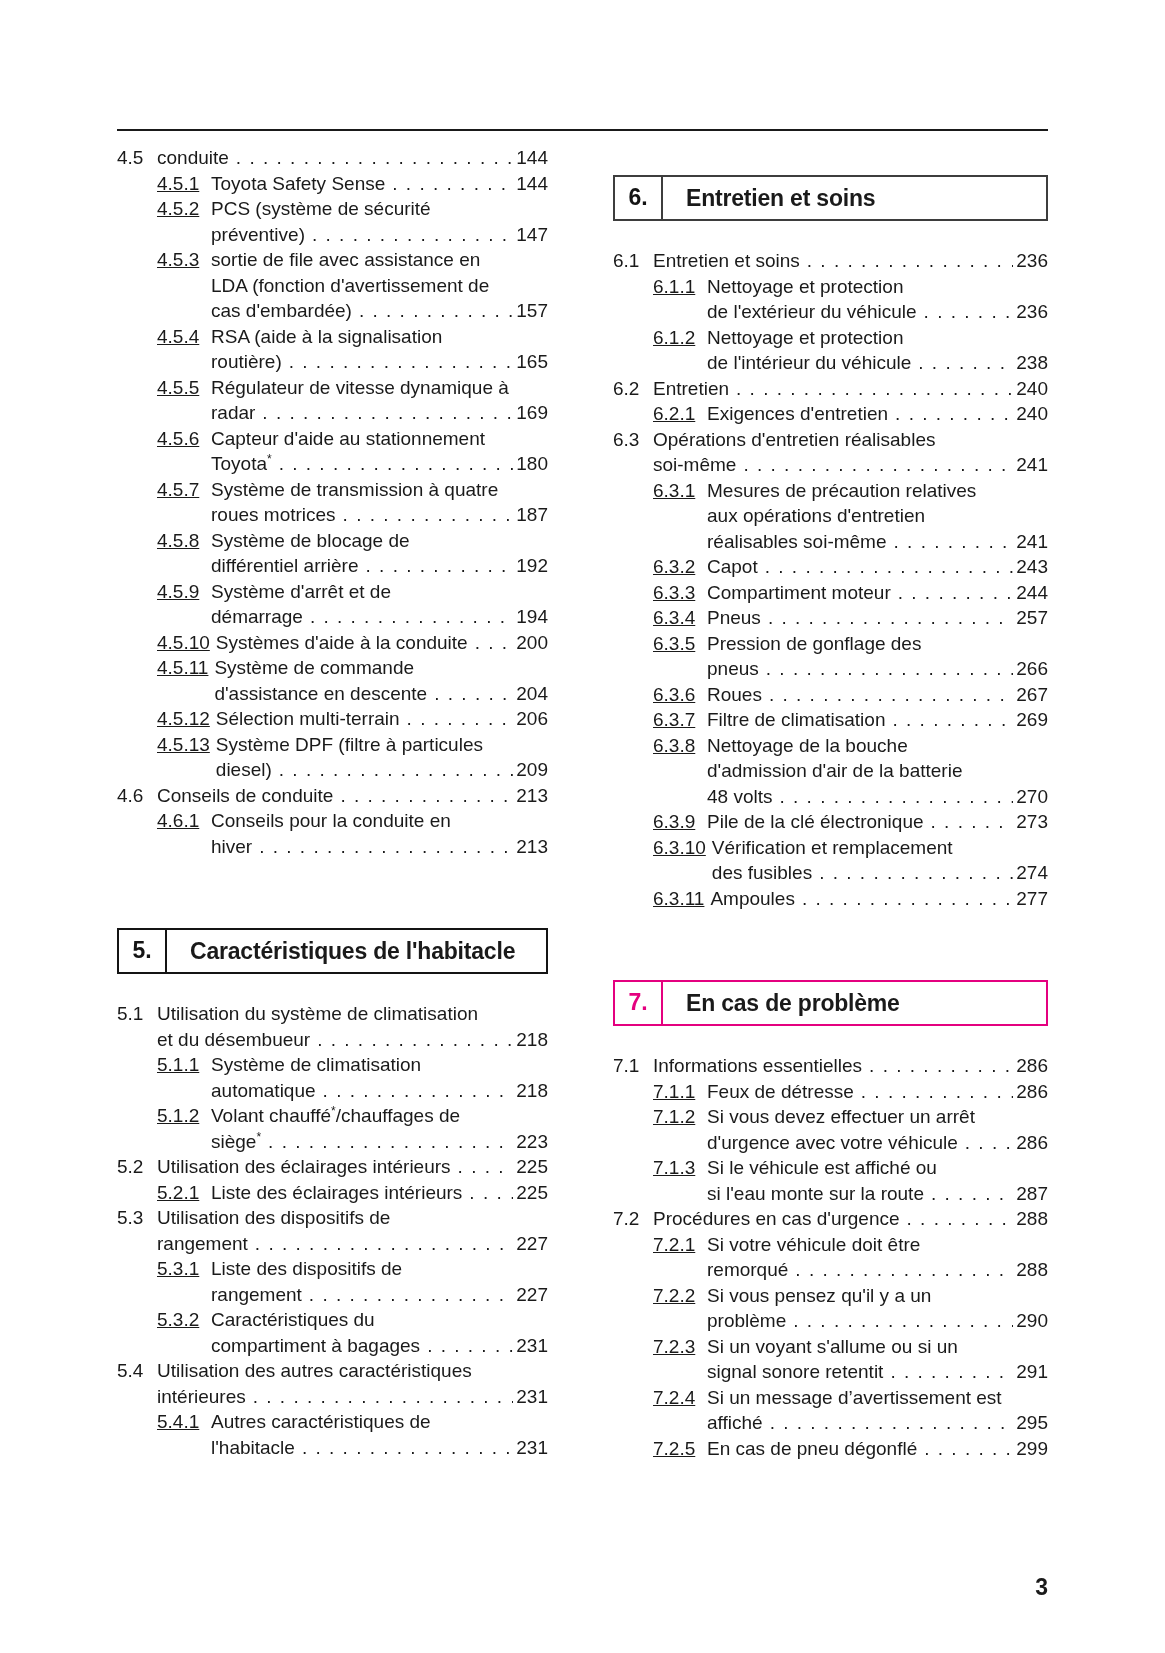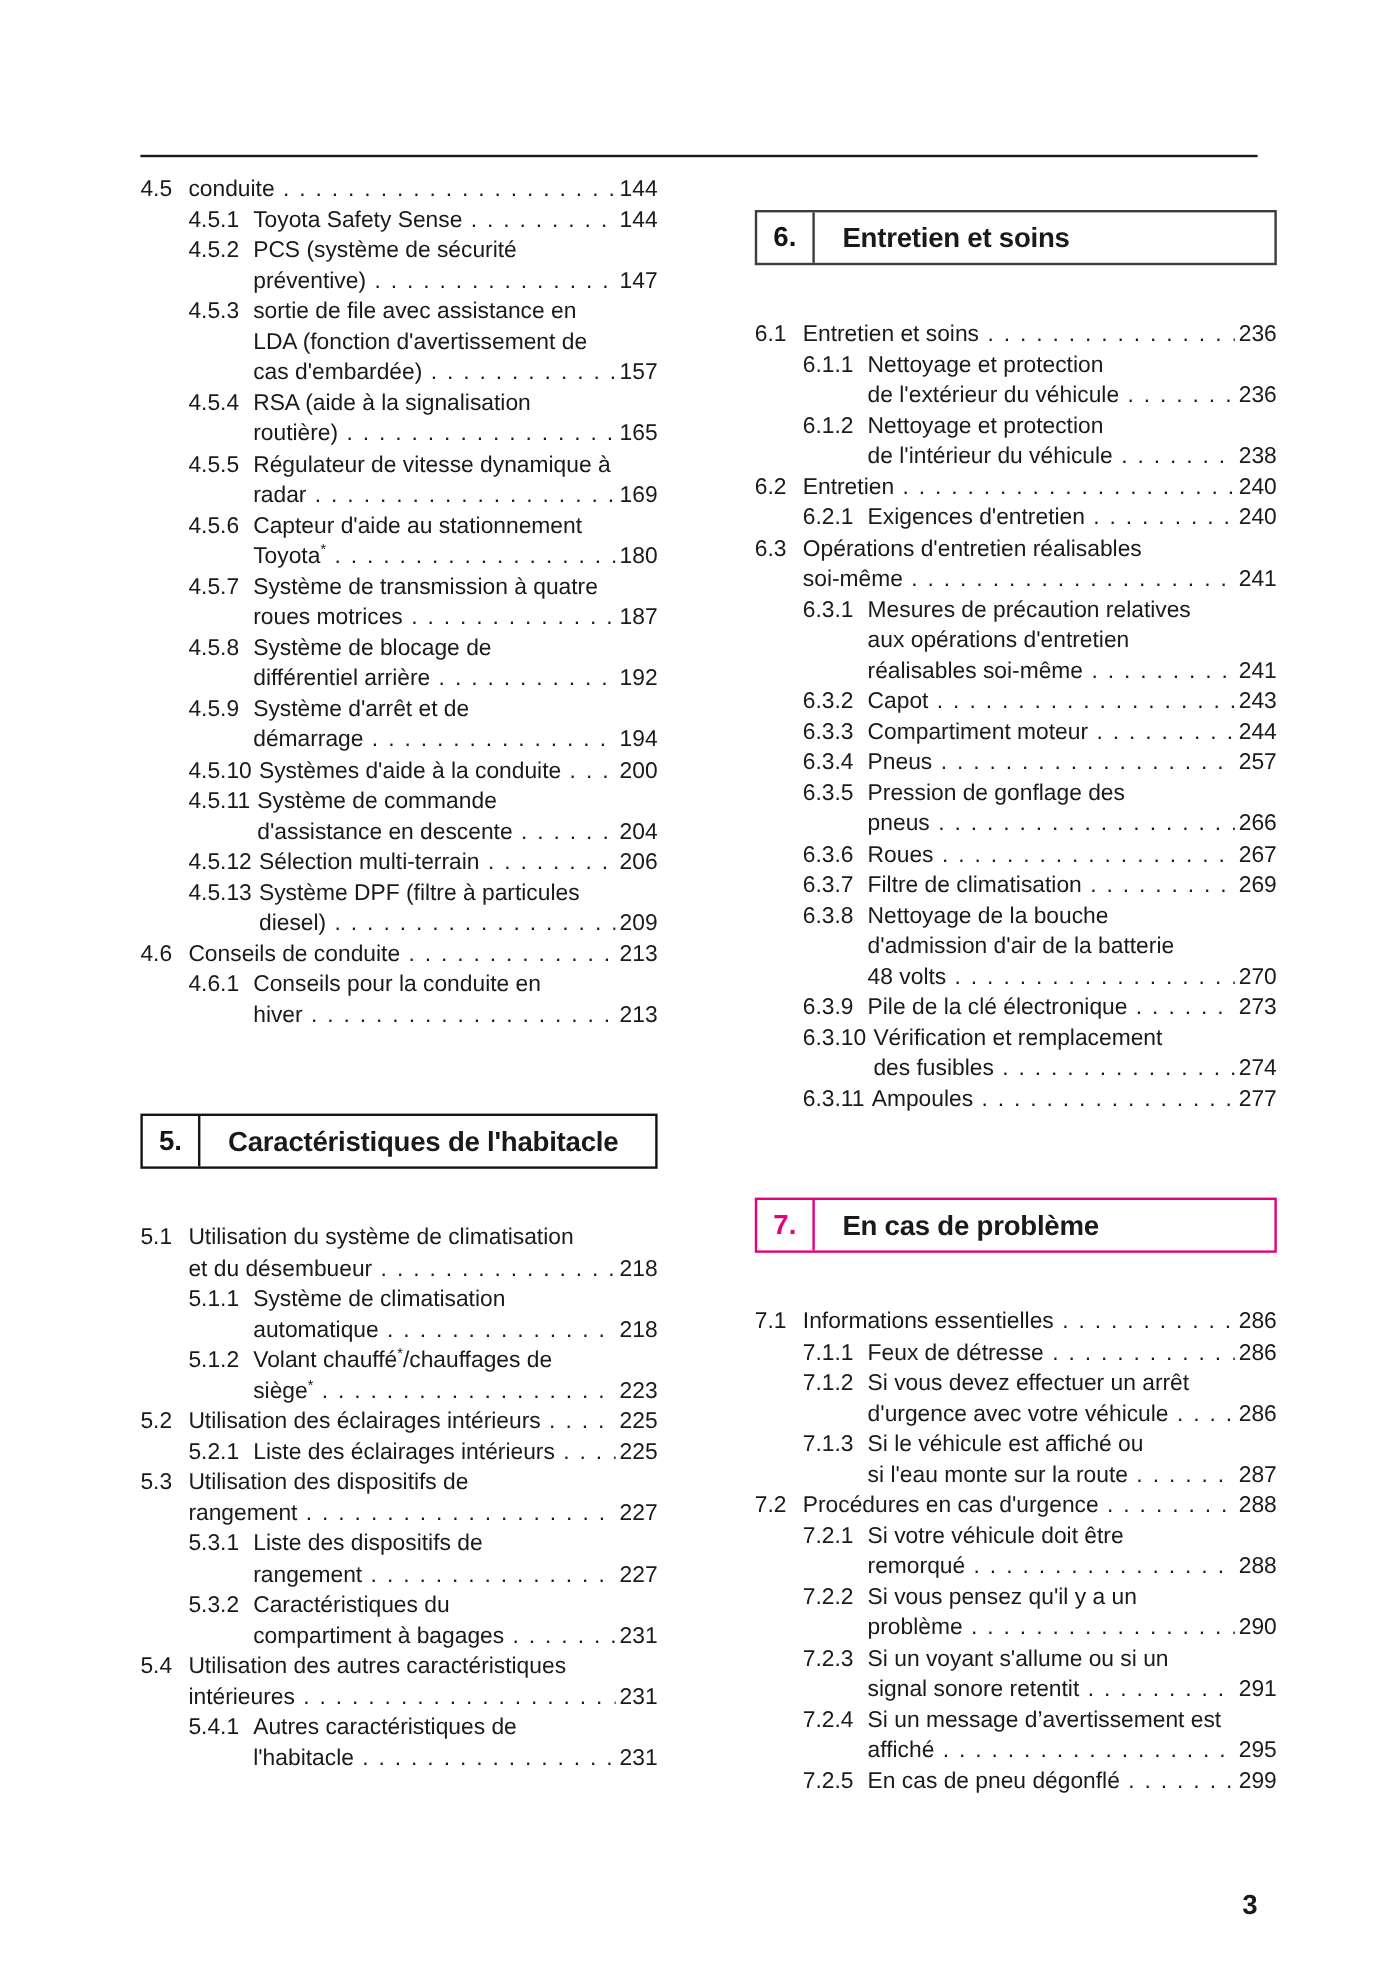--- a/index.html
+++ b/index.html
@@ -4,29 +4,29 @@
 <style>
   html,body { margin:0; padding:0; }
   body {
     width:1165px; height:1653px; position:relative;
     background:#ffffff; color:#1a1a1a;
     font-family:"Liberation Sans","DejaVu Sans",sans-serif;
     overflow:hidden;
   }
   .content { position:absolute; left:117px; top:129px; width:931px; }
   .rule { height:0; border-top:2px solid #1a1a1a; }
-  .columns { display:flex; align-items:flex-start; margin-top:14px;gap:16px; }
+  .columns { display:flex; align-items:flex-start; margin-top:14px; }
   .col-left  { width:431px; flex:0 0 431px; }
   .col-right { width:435px; flex:0 0 435px; margin-left:65px; padding-top:30px; }
 
   .entry { display:flex; font-size:19px; line-height:25.5px; }
   .entry .num { flex:0 0 auto; padding-right:6px; }
   .lvl1 > .num { min-width:34px; }
   .lvl2 { margin-left:40px; }
-  .lvl2 > .num { min-width:48px; }
+  .lvl2 > .num { min-width:48px;text-decoration:underline; }
   .body { flex:1 1 auto; min-width:0; }
   .line { white-space:nowrap; }
   .lastline { display:flex; align-items:center; }
   .txt { flex:0 0 auto; white-space:nowrap; }
   .dots {
     flex:1 1 0; min-width:10px; overflow:hidden; white-space:nowrap;
     letter-spacing:1.5px; margin-left:7px; margin-right:3px;
   }
   .pg { flex:0 0 auto; }
 
@@ -35,21 +35,21 @@
     display:flex; align-items:stretch;
     border:2px solid #1a1a1a;
     font-weight:bold; font-size:23px;
   }
   .chapter-box:first-child { margin-top:0; }
   .chapter-num {
     flex:0 0 46px; display:flex; align-items:center; justify-content:center;
     border-right:2px solid #1a1a1a; padding-bottom:1px;
   }
   .chapter-title { flex:1 1 auto; display:flex; align-items:center; padding-left:23px; letter-spacing:-0.2px; white-space:nowrap; }
-  .chapter-box + .entries { margin-top:45px; }
+  .chapter-box + .entries { margin-top:27px; }
 
   sup { font-size:12px; line-height:0; vertical-align:7px; }
 
   .footer-page {
     position:absolute; top:1574px; right:117px;
     font-size:23px; font-weight:bold;
   }
 </style>
 </head>
 <body>

